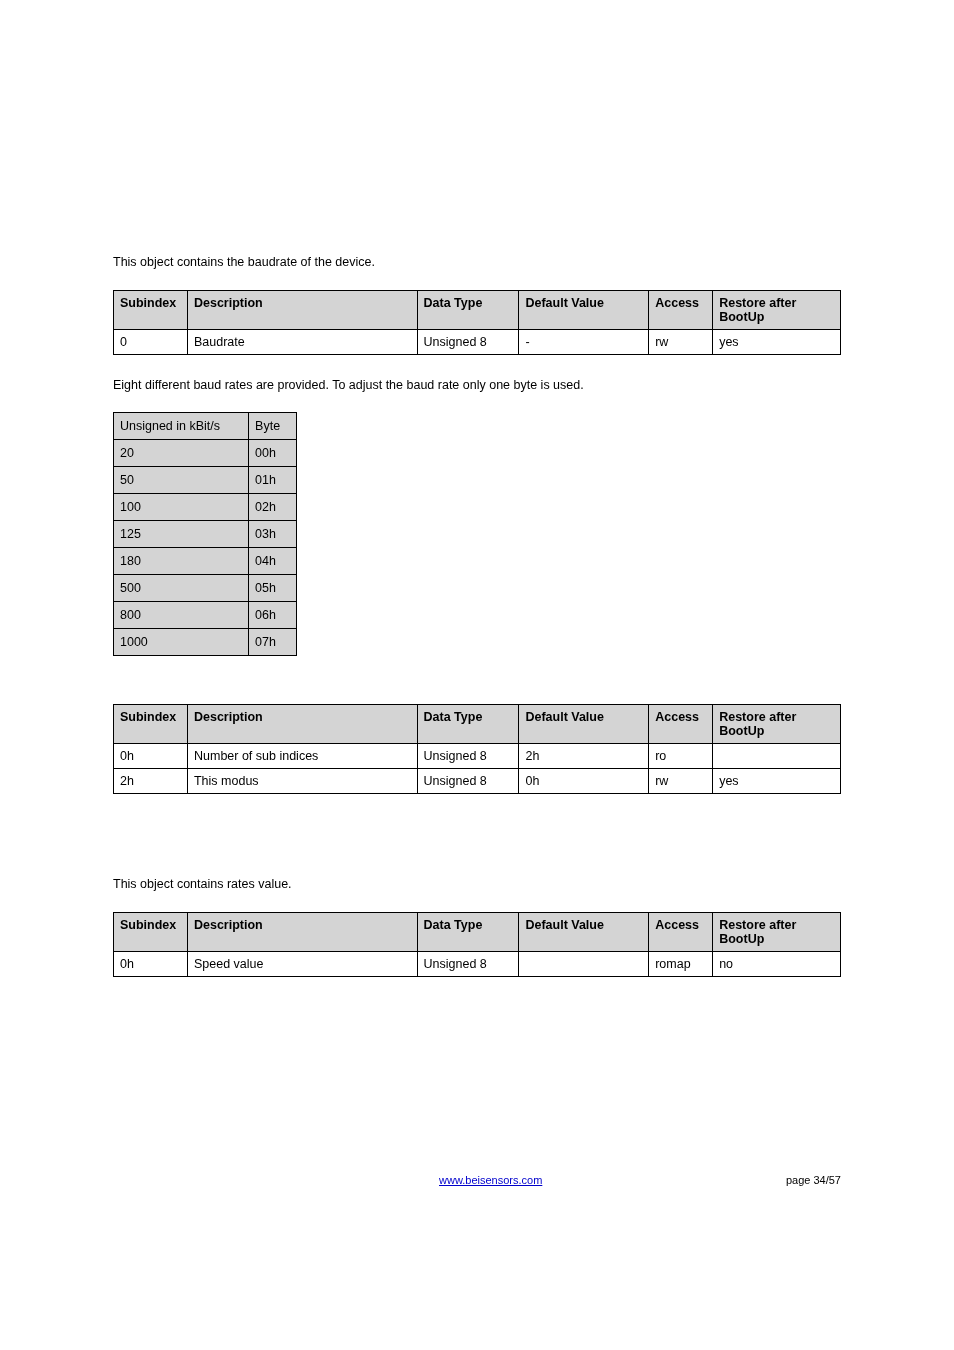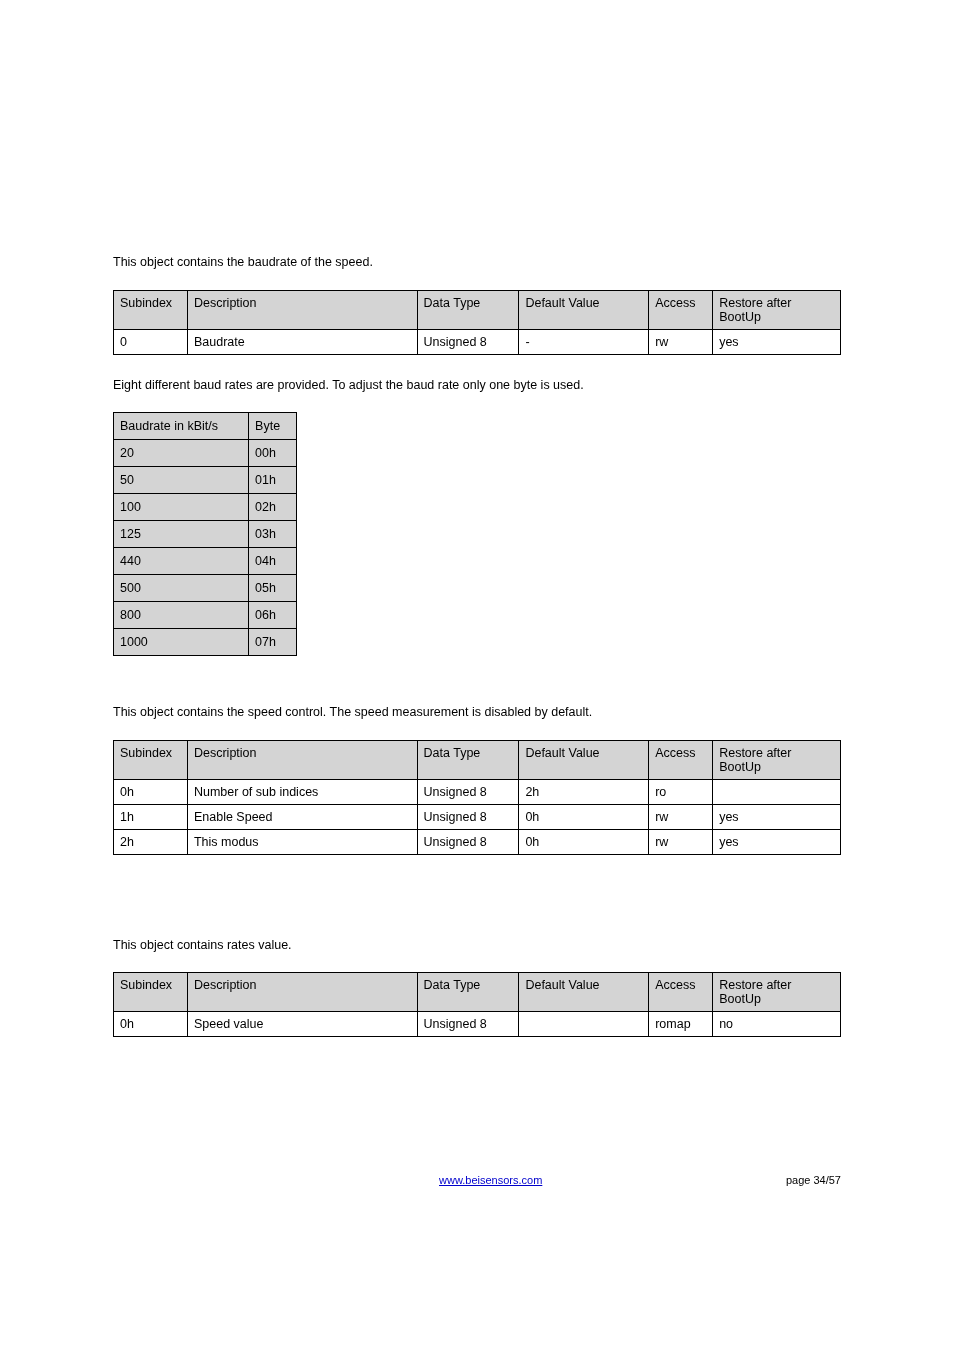--- a/index.html
+++ b/index.html
@@ -33,21 +33,21 @@
     font-size: 12.5px;
   }
   table.obj th, table.obj td {
     border: 1px solid #000;
     padding: 5px 6px 5px 6px;
     text-align: left;
     vertical-align: top;
   }
   table.obj th {
     background: #d4d4d4;
-    font-weight: normal;
+    font-weight: bold;
   }
   
   table.obj col.c1 { width: 74px; }
   table.obj col.c2 { width: 230px; }
   table.obj col.c3 { width: 102px; }
   table.obj col.c4 { width: 130px; }
   table.obj col.c5 { width: 64px; }
   table.obj col.c6 { width: 128px; }
 
   table.baud {
@@ -84,21 +84,21 @@
     position: absolute;
     right: 0;
   }
   .gap-large { height: 60px; }
 </style>
 </head>
 <body>
 
 <div class="page">
 
-  <p class="para">This object contains the baudrate of the speed.</p>
+  <p class="para">This object contains the baudrate of the device.</p>
 
   <table class="obj">
     <colgroup>
       <col class="c1">
         <col class="c2">
         <col class="c3">
         <col class="c4">
         <col class="c5">
         <col class="c6">
     </colgroup>
@@ -124,59 +124,58 @@
 
   <p class="para">Eight different baud rates are provided. To adjust the baud rate only one byte is used.</p>
 
   <table class="baud">
     <colgroup>
         <col class="bc1">
         <col class="bc2">
       </colgroup>
     <tbody>
         <tr>
-      <th>Baudrate in kBit/s</th>
+      <th>Unsigned in kBit/s</th>
       <th>Byte</th>
     </tr>
     <tr>
       <td>20</td>
       <td>00h</td>
     </tr>
     <tr>
       <td>50</td>
       <td>01h</td>
     </tr>
     <tr>
       <td>100</td>
       <td>02h</td>
     </tr>
     <tr>
       <td>125</td>
       <td>03h</td>
     </tr>
     <tr>
-      <td>440</td>
+      <td>180</td>
       <td>04h</td>
     </tr>
     <tr>
       <td>500</td>
       <td>05h</td>
     </tr>
     <tr>
       <td>800</td>
       <td>06h</td>
     </tr>
     <tr>
       <td>1000</td>
       <td>07h</td>
     </tr>
   </tbody>
     </table>
 
-  <p class="para">This object contains the speed control. The speed measurement is disabled by default.</p>
 
   <table class="obj">
     <colgroup>
       <col class="c1">
         <col class="c2">
         <col class="c3">
         <col class="c4">
         <col class="c5">
         <col class="c6">
     </colgroup>
@@ -191,28 +190,20 @@
     </tr>
     <tr>
       <td>0h</td>
       <td>Number of sub indices</td>
       <td>Unsigned 8</td>
       <td>2h</td>
       <td>ro</td>
       <td></td>
     </tr>
     <tr>
-      <td>1h</td>
-      <td>Enable Speed</td>
-      <td>Unsigned 8</td>
-      <td>0h</td>
-      <td>rw</td>
-      <td>yes</td>
-    </tr>
-    <tr>
       <td>2h</td>
       <td>This modus</td>
       <td>Unsigned 8</td>
       <td>0h</td>
       <td>rw</td>
       <td>yes</td>
     </tr>
   </tbody>
     </table>
 

